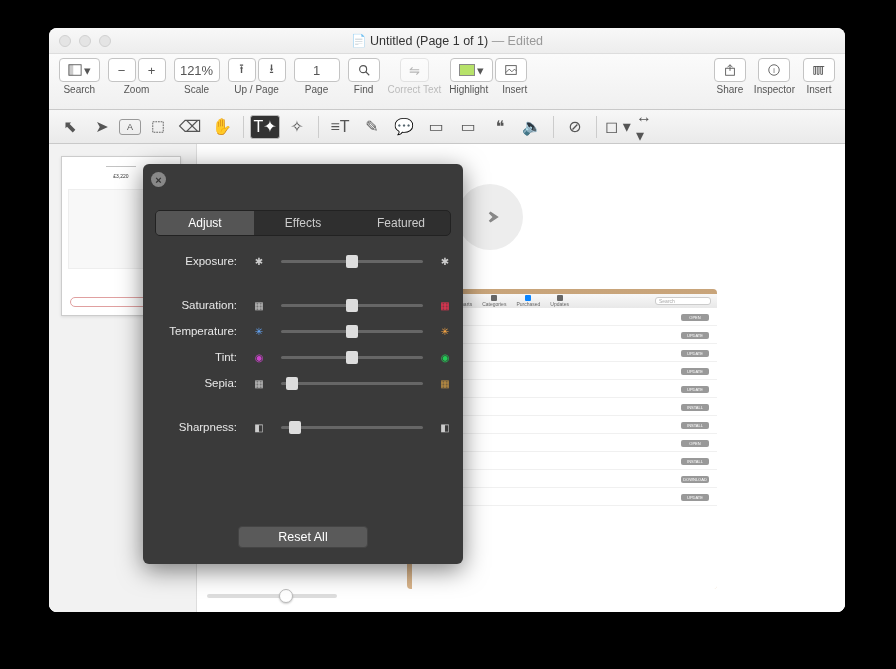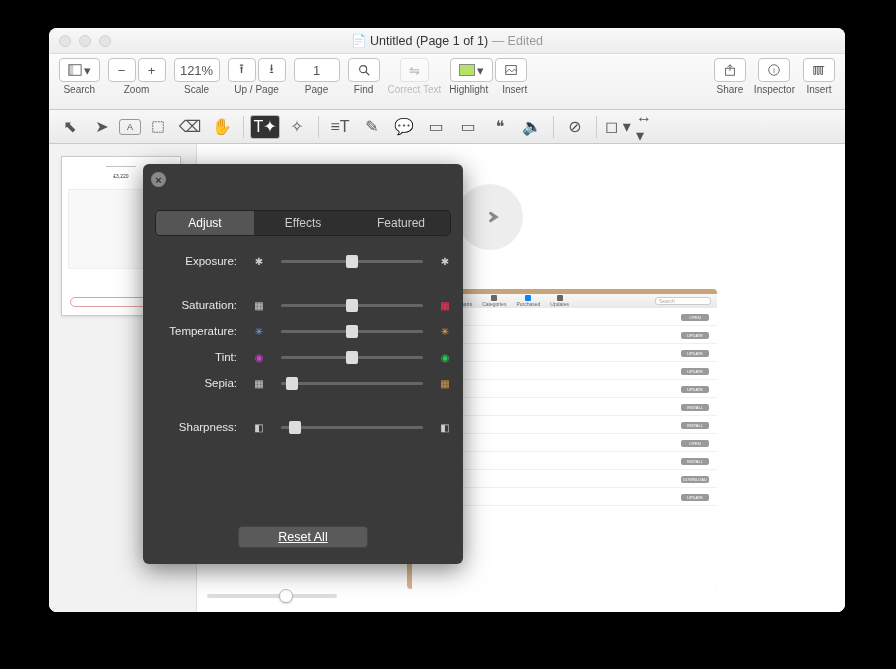--- a/index.html
+++ b/index.html
@@ -61,21 +61,21 @@
 .pop-tabs { position:absolute; top:46px; left:12px; right:12px; height:26px; display:flex; background:#2f2f2f; border-radius:5px; overflow:hidden; border:1px solid #222; }
 .pop-tab { flex:1; display:flex; align-items:center; justify-content:center; color:#ccc; cursor:pointer; font-size:12px; }
 .pop-tab.active { background:#555; color:#fff; }
 .pop-body { position:absolute; top:84px; left:12px; right:12px; bottom:56px; }
 .slider-row { display:flex; align-items:center; gap:16px; height:26px; }
 .slider-row.gap { margin-top:18px; }
 .sl-label { width:82px; text-align:right; font-size:11.5px; color:#e8e8e8; }
 .sl-ic { width:12px; height:12px; display:flex; align-items:center; justify-content:center; font-size:10px; }
 .sl-track { flex:1; height:3px; background:#666; border-radius:2px; position:relative; }
 .sl-thumb { position:absolute; top:-5px; width:12px; height:13px; background:#ddd; border-radius:2px; transform:translateX(-50%); }
-.reset { position:absolute; bottom:16px; left:50%; transform:translateX(-50%); width:130px; height:22px; background:#5a5a5a; border:1px solid #444; border-radius:4px; color:#fff; font-size:12.5px; cursor:pointer;text-decoration:underline; }
+.reset { position:absolute; bottom:16px; left:50%; transform:translateX(-50%); width:130px; height:22px; background:#5a5a5a; border:1px solid #444; border-radius:4px; color:#fff; font-size:12.5px; cursor:pointer; }
 
 svg.ico { width:14px; height:14px; }
 .arrow-combo { display:flex; align-items:center; gap:2px; }
 .color-swatch { width:16px; height:12px; background:#b7e26a; border:1px solid #888; }
 </style>
 </head>
 <body>
 
 <div class="window">
 

